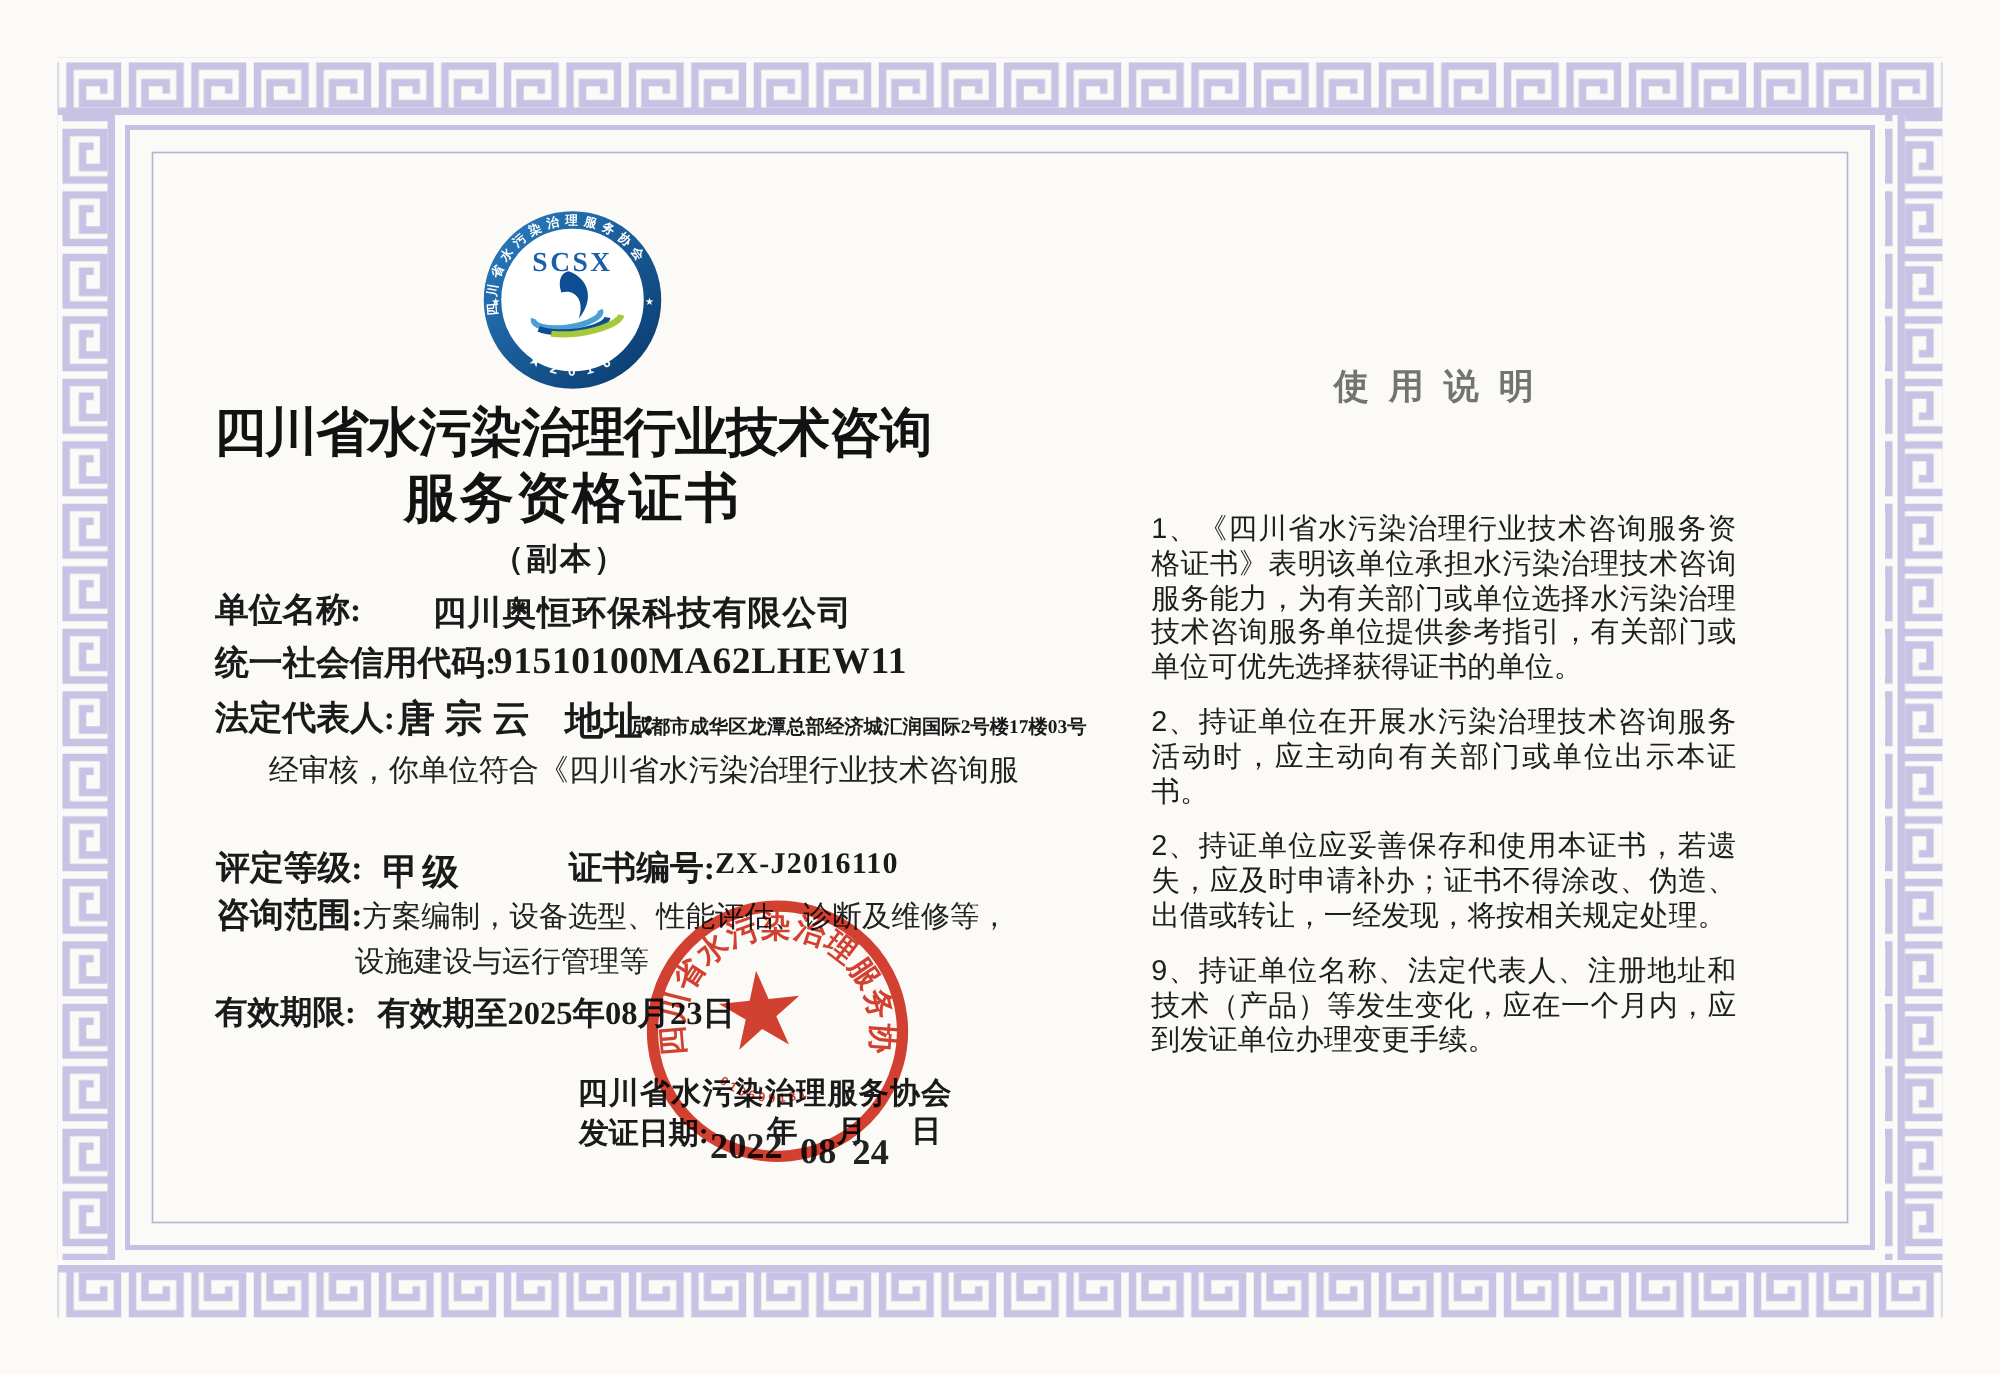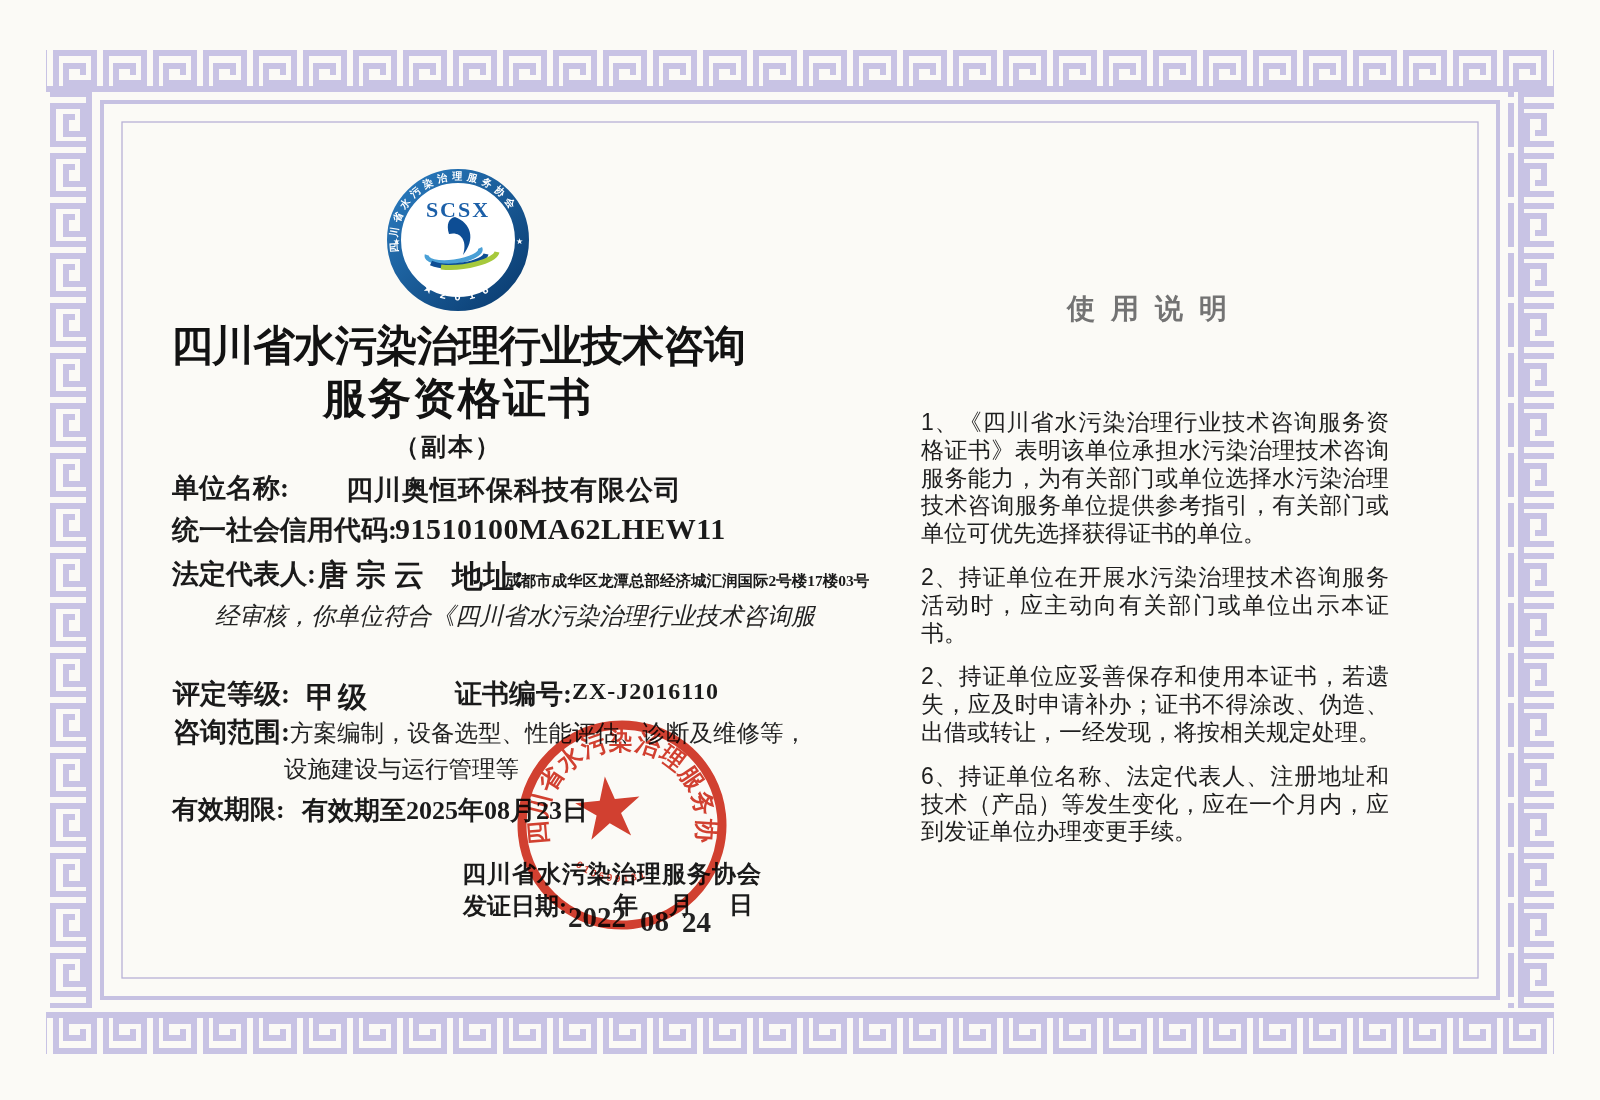--- a/index.html
+++ b/index.html
@@ -107,21 +107,21 @@
   <div class="abs val" style="left:302px;top:472px;font-size:27px;letter-spacing:1px;margin-left:44px;">四川奥恒环保科技有限公司</div>
 
   <div class="abs lbl" style="left:172px;top:512px;">统一社会信用代码:</div>
   <div class="abs val" style="left:395px;top:512px;font-size:30px;letter-spacing:.5px;">91510100MA62LHEW11</div>
 
   <div class="abs lbl" style="left:172px;top:556px;">法定代表人:</div>
   <div class="abs val" style="left:318px;top:555px;font-size:30px;letter-spacing:8px;">唐宗云</div>
   <div class="abs lbl" style="left:452px;top:556px;font-size:31px;">地址:</div>
   <div class="abs val" style="left:505px;top:571px;font-size:15.5px;">成都市成华区龙潭总部经济城汇润国际2号楼17楼03号</div>
 
-  <div class="abs stmt" style="left:215px;top:600px;font-style:italic;">经审核，你单位符合《四川省水污染治理行业技术咨询服</div>
+  <div class="abs stmt" style="left:215px;top:600px;">经审核，你单位符合《四川省水污染治理行业技术咨询服</div>
 
   <div class="abs lbl" style="left:173px;top:676px;">评定等级:</div>
   <div class="abs val" style="left:306px;top:678px;font-size:29px;letter-spacing:3px;">甲级</div>
   <div class="abs lbl" style="left:455px;top:676px;">证书编号:</div>
   <div class="abs val" style="left:572px;top:678px;font-size:24px;letter-spacing:1px;">ZX-J2016110</div>
 
   <div class="abs lbl" style="left:173px;top:714px;">咨询范围:</div>
   <div class="abs stmt" style="left:290px;top:717px;font-size:23.5px;">方案编制，设备选型、性能评估、诊断及维修等，</div>
   <div class="abs stmt" style="left:284px;top:753px;font-size:23.5px;">设施建设与运行管理等</div>
 
@@ -152,16 +152,16 @@
         <textPath href="#sealCodeArc" startOffset="8">010699181</textPath>
       </text>
     </g>
   </svg>
 
   <div class="abs usage-title">使用说明</div>
   <div class="abs usage-body">
     <p>1、《四川省水污染治理行业技术咨询服务资格证书》表明该单位承担水污染治理技术咨询服务能力，为有关部门或单位选择水污染治理技术咨询服务单位提供参考指引，有关部门或单位可优先选择获得证书的单位。</p>
     <p>2、持证单位在开展水污染治理技术咨询服务活动时，应主动向有关部门或单位出示本证书。</p>
     <p>2、持证单位应妥善保存和使用本证书，若遗失，应及时申请补办；证书不得涂改、伪造、出借或转让，一经发现，将按相关规定处理。</p>
-    <p>6、持证单位名称、法定代表人、注册地址和技术（产品）等发生变化，应在一个月内，应到发证单位办理变更手续。</p>
+    <p>9、持证单位名称、法定代表人、注册地址和技术（产品）等发生变化，应在一个月内，应到发证单位办理变更手续。</p>
   </div>
 
 </div>
 
 </body></html>

